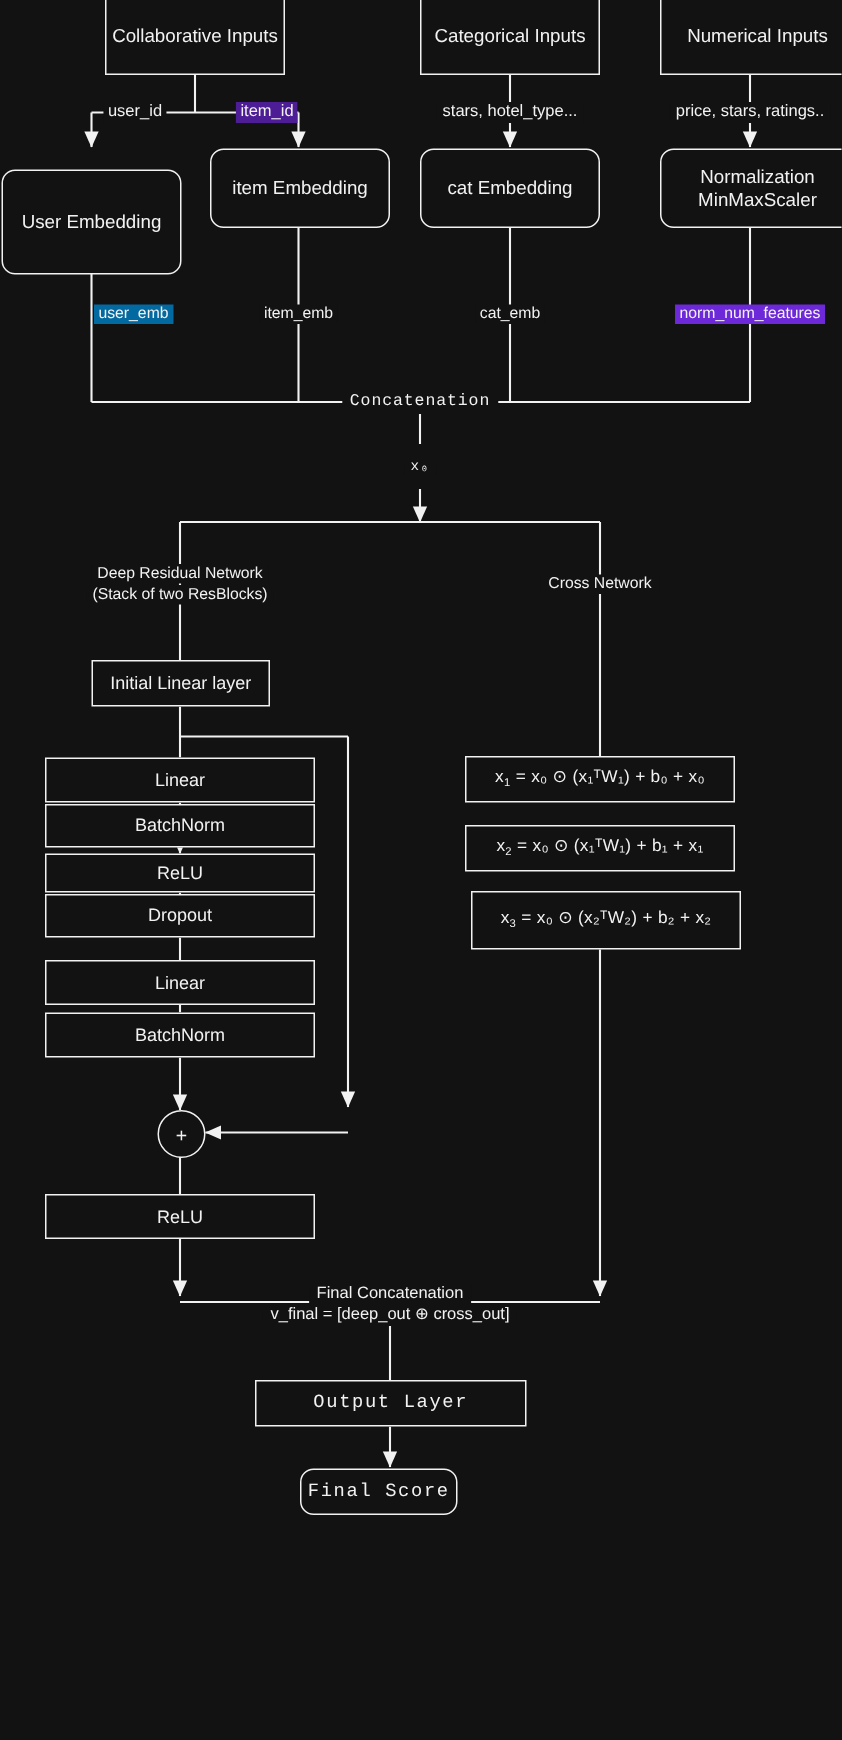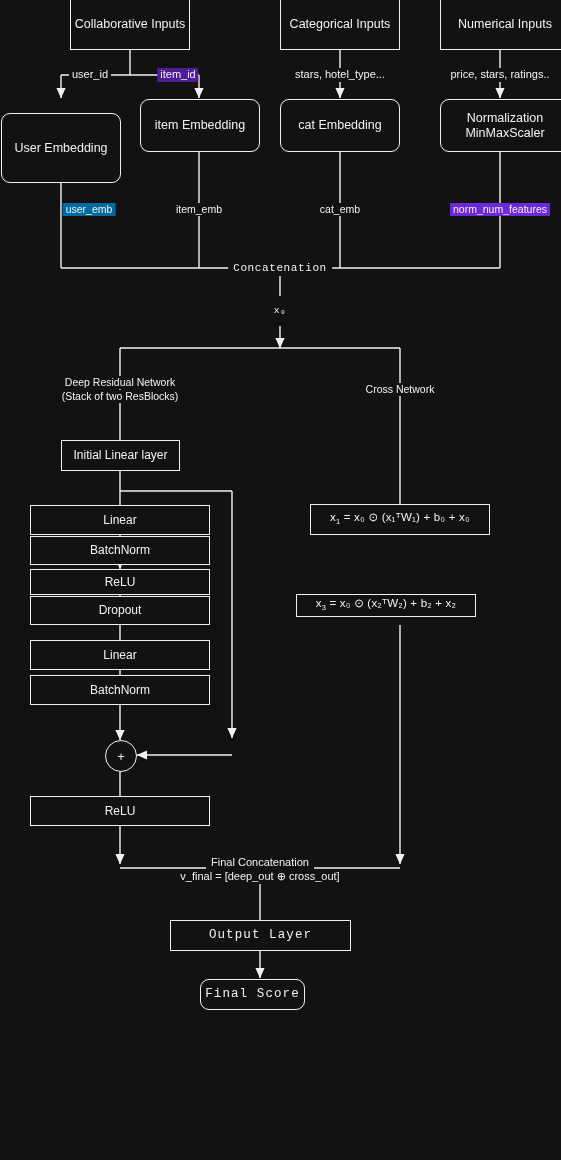--- a/index.html
+++ b/index.html
@@ -162,21 +162,27 @@
   <div class="plus" style="left:105px;top:740px;">
     <span>+</span>
   </div>
 
   <div class="node formula" style="left:310px;top:504px;width:180px;height:31px;">
     <span>
       <span>x</span><sub>1</sub>
       <span>= x₀ ⊙ (x₁ᵀW₁) + b₀ + x₀</span>
     </span>
   </div>
-  <div class="node formula" style="left:296px;top:594px;width:180px;height:23px;">
+  <div class="node formula" style="left:310px;top:550px;width:180px;height:31px;">
+    <span>
+      <span>x</span><sub>2</sub>
+      <span>= x₀ ⊙ (x₁ᵀW₁) + b₁ + x₁</span>
+    </span>
+  </div>
+  <div class="node formula" style="left:314px;top:594px;width:180px;height:39px;">
     <span>
       <span>x</span><sub>3</sub>
       <span>= x₀ ⊙ (x₂ᵀW₂) + b₂ + x₂</span>
     </span>
   </div>
 
   <div class="lbl ctr" style="left:260px;top:856px;font-size:11px;background:#121212;padding:0 5px;">Final Concatenation</div>
   <div class="lbl ctr" style="left:260px;top:870px;font-size:11px;background:#121212;padding:0 5px;">v_final = [deep_out ⊕ cross_out]</div>
 
   <div class="node mono" style="left:170px;top:920px;width:181px;height:31px;font-size:12.5px;">

